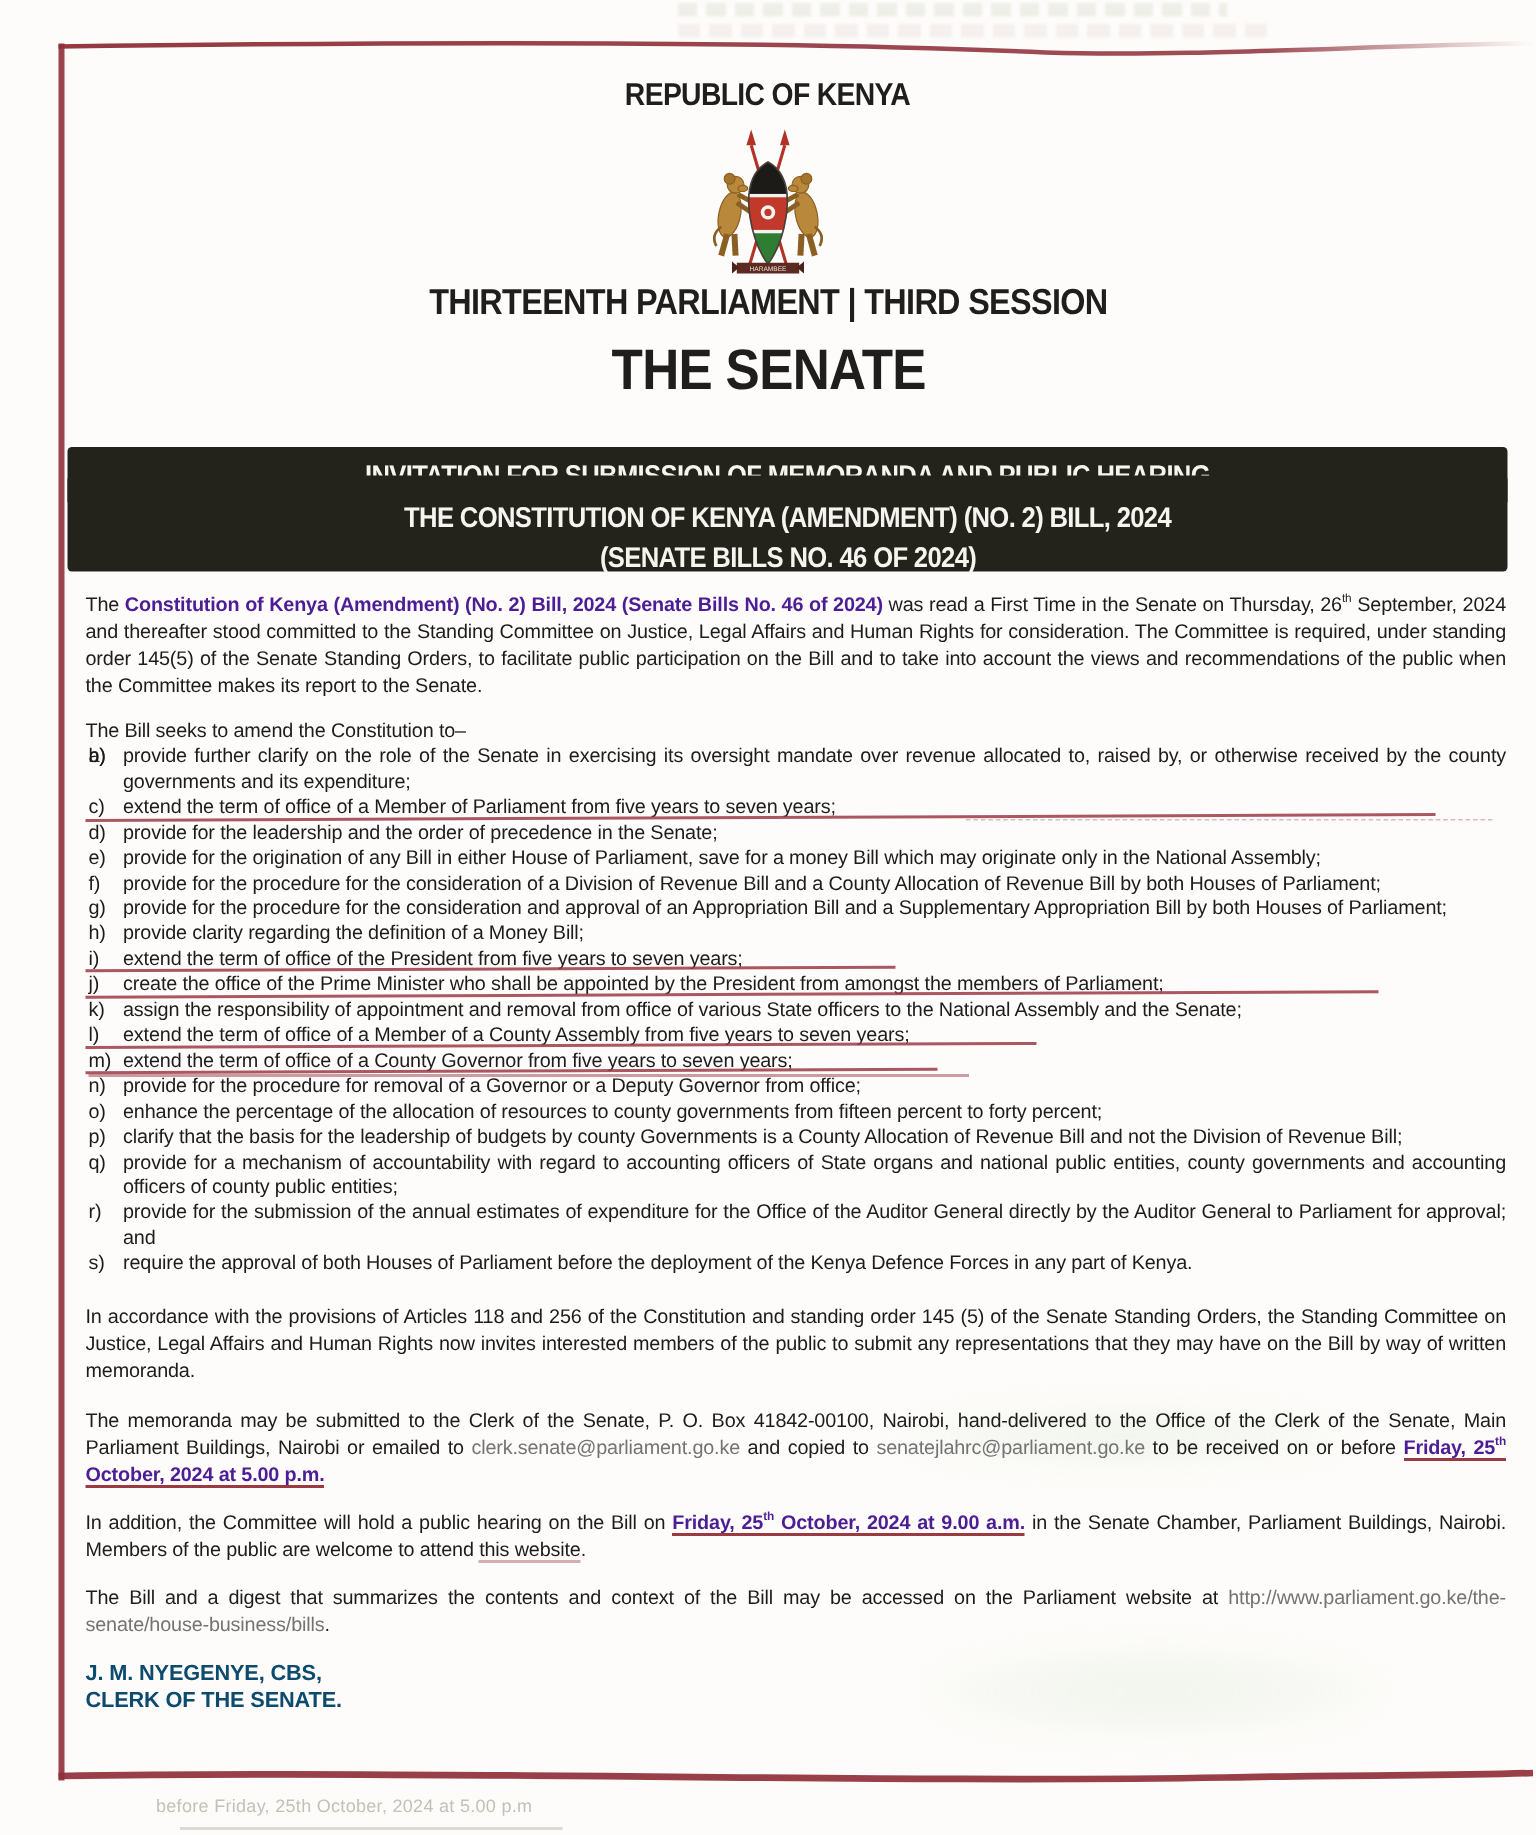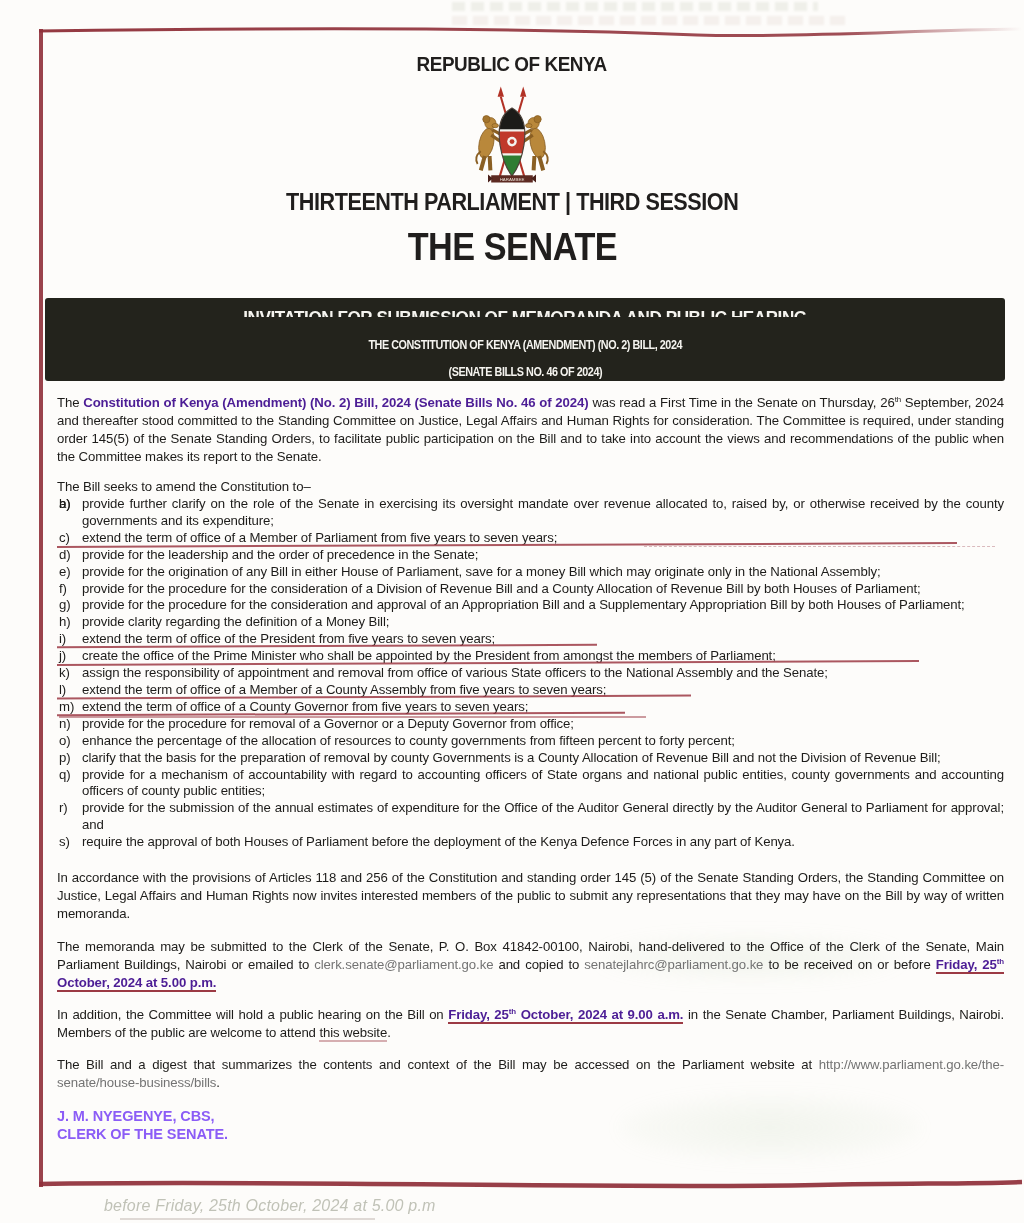--- a/index.html
+++ b/index.html
@@ -3,37 +3,37 @@
 <meta charset="utf-8">
 <style>
   html,body{margin:0;padding:0;background:#ffffff;}
   .page{position:relative;width:1024px;height:1223px;background:#fdfcfa;overflow:hidden;
         font-family:"Liberation Sans",sans-serif;color:#1d1c1a;}
   
   .ghost-top{position:absolute;left:452px;top:2px;width:398px;filter:blur(1.2px);opacity:.5;}
   .ghost-bar{height:9px;margin-bottom:5px;
      background:repeating-linear-gradient(90deg,rgba(158,166,138,.30) 0 13px,rgba(158,166,138,0) 13px 19px);}
   .ghost-bar.b2{width:100%;background:repeating-linear-gradient(90deg,rgba(196,170,160,.30) 0 15px,rgba(196,170,160,0) 15px 21px);}
-  .ghost-bottom{position:absolute;left:104px;top:1197px;font-size:16px;color:rgba(142,146,128,.55);
-     filter:blur(.4px);letter-spacing:.2px;font-style:italic;}
+  .ghost-bottom{position:absolute;left:104px;top:1197px;font-size:12px;color:rgba(142,146,128,.55);
+     filter:blur(.4px);letter-spacing:.2px;}
   .ghost-underline{position:absolute;left:120px;top:1218px;width:255px;height:2px;background:rgba(165,152,142,.35);}
   .smudge{position:absolute;border-radius:50%;filter:blur(8px);background:radial-gradient(rgba(190,212,182,.18),rgba(190,212,182,0));}
   
   .border-left{position:absolute;left:39px;top:29px;width:4px;height:1158px;background:#8f2f38;opacity:.9;}
   .border-svg{position:absolute;left:37px;}
   
   .center{position:absolute;left:0;width:1024px;text-align:center;}
   .cond{display:inline-block;transform:scaleX(.9);transform-origin:center;font-weight:bold;letter-spacing:-.5px;color:#201e1d;}
   #republic{top:52px;font-size:21px;}
   #arms{top:84px;}
   #parl{top:188px;font-size:24px;}
   #senate{top:226px;font-size:38px;}
   .banner{position:absolute;left:45px;width:960px;background:#23231c;color:#f5f4ef;text-align:center;}
   #banner1{top:274px;height:39px;line-height:39px;font-size:19px;border-radius:3px;margin-top:24px;}
-  #banner2{top:317px;height:64px;border-radius:3px;padding-top:15px;box-sizing:border-box;font-size:12px;line-height:27px;}
+  #banner2{top:317px;height:64px;border-radius:3px;padding-top:15px;box-sizing:border-box;font-size:19px;line-height:27px;}
   
   .body{position:absolute;left:57px;top:394px;width:947px;font-size:13.2px;line-height:18px;
         letter-spacing:-.1px;text-align:justify;}
   .body p{margin:0;}
   b{color:#4c1d95;}
   .lead{margin-top:12px !important;text-align:left !important;}
   .item{position:relative;padding-left:25px;line-height:16.9px;}
   .item .lbl{position:absolute;left:2px;}
   .li-u::after{content:"";position:absolute;left:0;bottom:1px;height:2px;background:#9c3a44;opacity:.85;transform:rotate(-.25deg);}
   .u-c::after{width:95%;}
@@ -43,21 +43,21 @@
   .u-l::after{width:67%;}
   .u-m::after{width:60%;}
   .u-m::before{content:"";position:absolute;left:2px;bottom:-2px;width:62%;height:1.6px;background:rgba(156,58,68,.5);}
   .accordance{margin-top:18px !important;}
   .memoranda{margin-top:15px !important;}
   .addition{margin-top:14px !important;}
   .website{margin-top:14px !important;}
   a.doclink{color:#737373;text-decoration:none;}
   .pen-under{border-bottom:2.5px solid #9c3a44;padding-bottom:0px;}
   .pen-light{border-bottom:2px solid rgba(156,58,68,.4);}
-  .signature{margin-top:15px;font-weight:bold;font-size:14.5px;line-height:18px;text-align:left;color:#8b5cf6;}
+  .signature{margin-top:15px;font-weight:bold;font-size:14.5px;line-height:18px;text-align:left;color:#0c4a6e;}
   sup{font-size:60%;vertical-align:super;line-height:0;}
 </style>
 </head>
 <body>
 
 <div class="page">
 
   <div class="ghost-top">
     <div class="ghost-bar" style="width:92%;"></div>
     <div class="ghost-bar b2"></div>
@@ -172,21 +172,21 @@
       <div class="item"><span class="lbl">f)</span><span>provide for the procedure for the consideration of a Division of Revenue Bill and a County Allocation of Revenue Bill by both Houses of Parliament;</span></div>
       <div class="item"><span class="lbl">g)</span><span>provide for the procedure for the consideration and approval of an Appropriation Bill and a Supplementary Appropriation Bill by both Houses of Parliament;</span></div>
       <div class="item"><span class="lbl">h)</span><span>provide clarity regarding the definition of a Money Bill;</span></div>
       <div class="item li-u u-i"><span class="lbl">i)</span><span>extend the term of office of the President from five years to seven years;</span></div>
       <div class="item li-u u-j"><span class="lbl">j)</span><span>create the office of the Prime Minister who shall be appointed by the President from amongst the members of Parliament;</span></div>
       <div class="item"><span class="lbl">k)</span><span>assign the responsibility of appointment and removal from office of various State officers to the National Assembly and the Senate;</span></div>
       <div class="item li-u u-l"><span class="lbl">l)</span><span>extend the term of office of a Member of a County Assembly from five years to seven years;</span></div>
       <div class="item li-u u-m"><span class="lbl">m)</span><span>extend the term of office of a County Governor from five years to seven years;</span></div>
       <div class="item"><span class="lbl">n)</span><span>provide for the procedure for removal of a Governor or a Deputy Governor from office;</span></div>
       <div class="item"><span class="lbl">o)</span><span>enhance the percentage of the allocation of resources to county governments from fifteen percent to forty percent;</span></div>
-      <div class="item"><span class="lbl">p)</span><span>clarify that the basis for the preparation of removal by county Governments is a County Allocation of Revenue Bill and not the Division of Revenue Bill;</span></div>
+      <div class="item"><span class="lbl">p)</span><span>clarify that the basis for the leadership of budgets by county Governments is a County Allocation of Revenue Bill and not the Division of Revenue Bill;</span></div>
       <div class="item"><span class="lbl">q)</span><span>provide for a mechanism of accountability with regard to accounting officers of State organs and national public entities, county governments and accounting officers of county public entities;</span></div>
       <div class="item"><span class="lbl">r)</span><span>provide for the submission of the annual estimates of expenditure for the Office of the Auditor General directly by the Auditor General to Parliament for approval; and</span></div>
       <div class="item"><span class="lbl">s)</span><span>require the approval of both Houses of Parliament before the deployment of the Kenya Defence Forces in any part of Kenya.</span></div>
     </div>
 
     <p class="accordance">In accordance with the provisions of Articles 118 and 256 of the Constitution and standing order 145 (5) of the Senate Standing Orders, the Standing Committee on Justice, Legal Affairs and Human Rights now invites interested members of the public to submit any representations that they may have on the Bill by way of written memoranda.</p>
 
     <p class="memoranda"><span>The memoranda may be submitted to the Clerk of the Senate, P. O. Box 41842-00100, Nairobi, hand-delivered to the Office of the Clerk of the Senate, Main Parliament Buildings, Nairobi or emailed to </span><a class="doclink" href="#">clerk.senate@parliament.go.ke</a><span> and copied to </span><a class="doclink" href="#">senatejlahrc@parliament.go.ke</a><span> to be received on or before </span><b class="pen-under"><span>Friday, 25</span><sup>th</sup><span> October, 2024 at 5.00 p.m.</span></b></p>
 
     <p class="addition"><span>In addition, the Committee will hold a public hearing on the Bill on </span><b class="pen-under"><span>Friday, 25</span><sup>th</sup><span> October, 2024 at 9.00 a.m.</span></b><span> in the Senate Chamber, Parliament Buildings, Nairobi. Members of the public are welcome to attend </span><span class="pen-light">this website</span><span>.</span></p>

